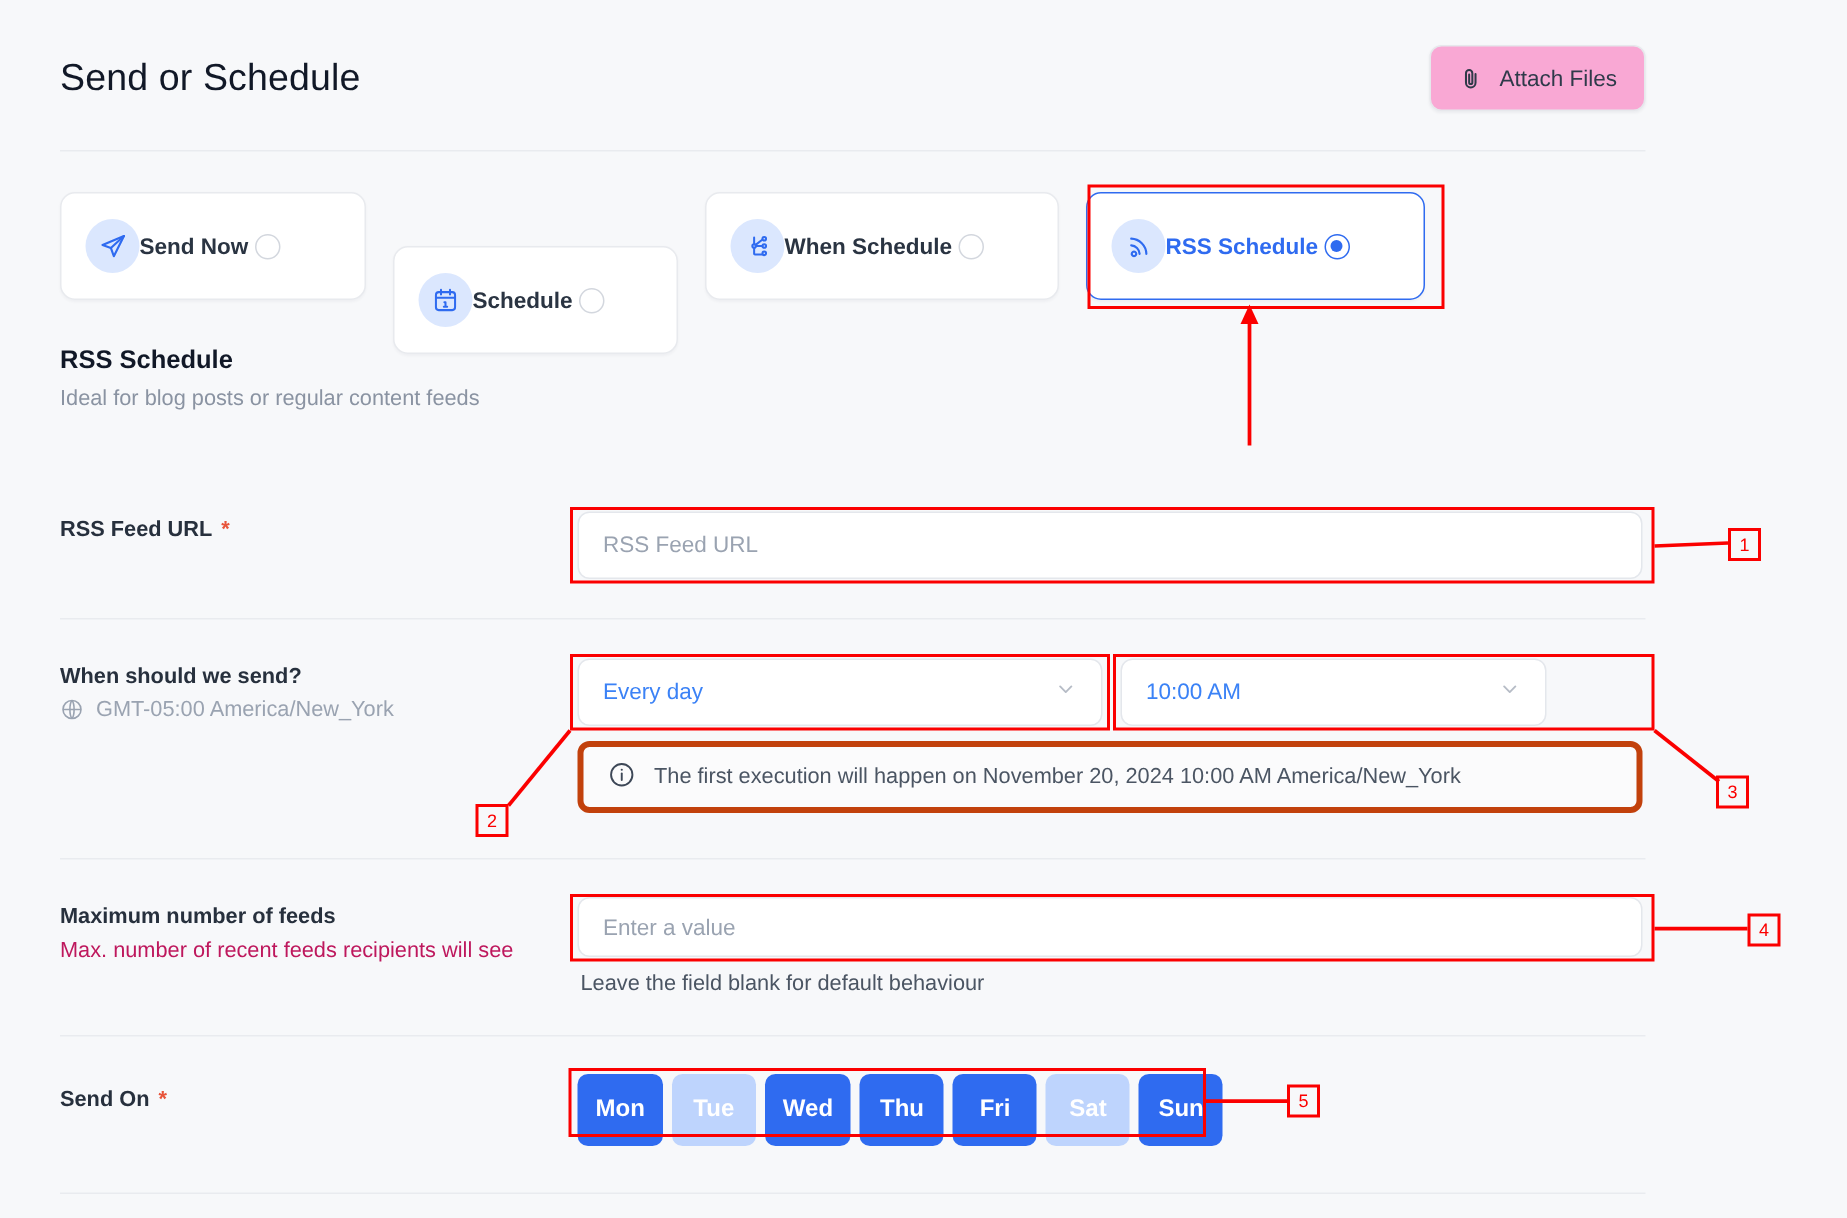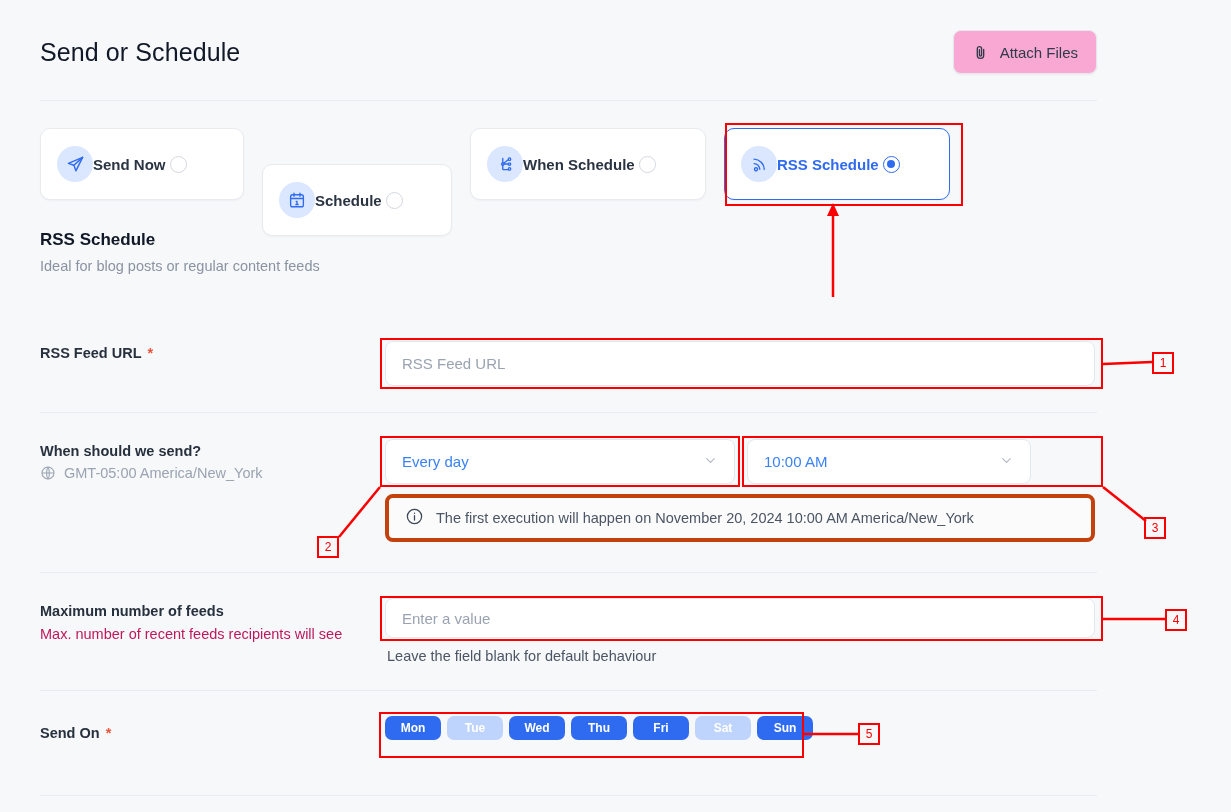--- a/index.html
+++ b/index.html
@@ -221,27 +221,27 @@
   }
 
   
   .days {
     position: absolute;
     left: 385px; top: 716px;
     display: flex;
     gap: 6px;
   }
   .day {
-    height: 24px;
+    height: 48px;
     min-width: 56px;
     border-radius: 7px;
     display: flex;
     align-items: center;
     justify-content: center;
-    font-size: 12px;
+    font-size: 16px;
     font-weight: 700;
     color: #ffffff;
     padding: 0 12px;
     box-sizing: border-box;
     cursor: pointer;
     user-select: none;
   }
   .day.on  { background: #2f6bf0; }
   .day.off { background: #bed4fd; }
 

